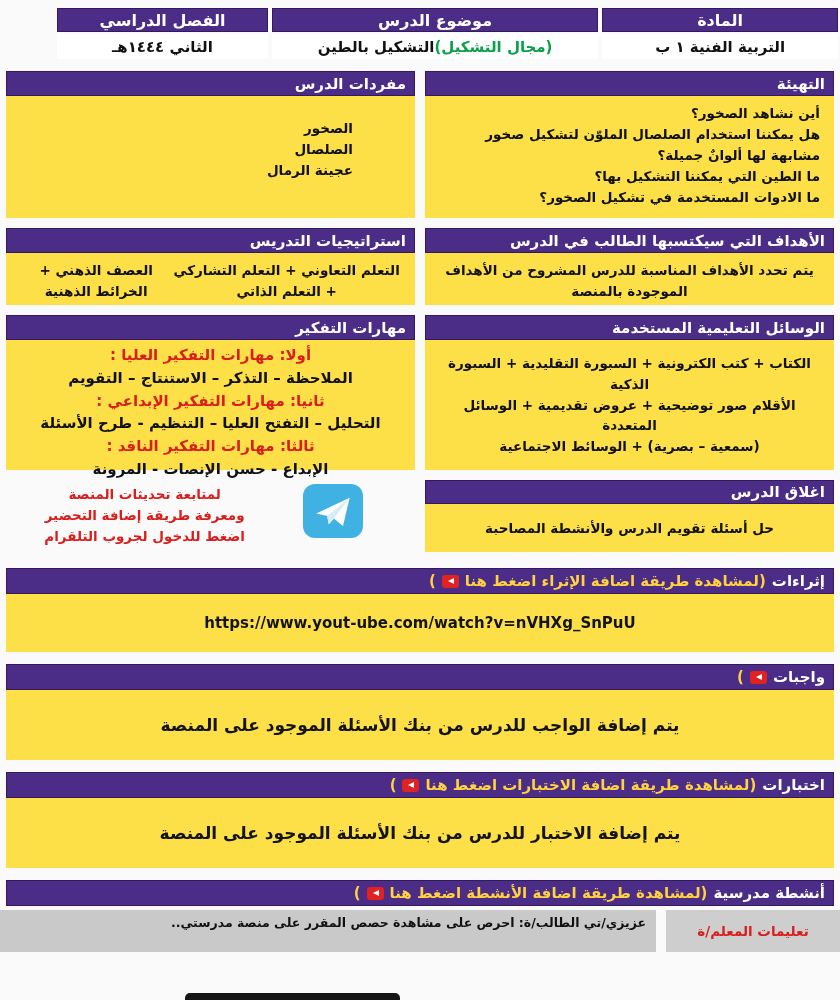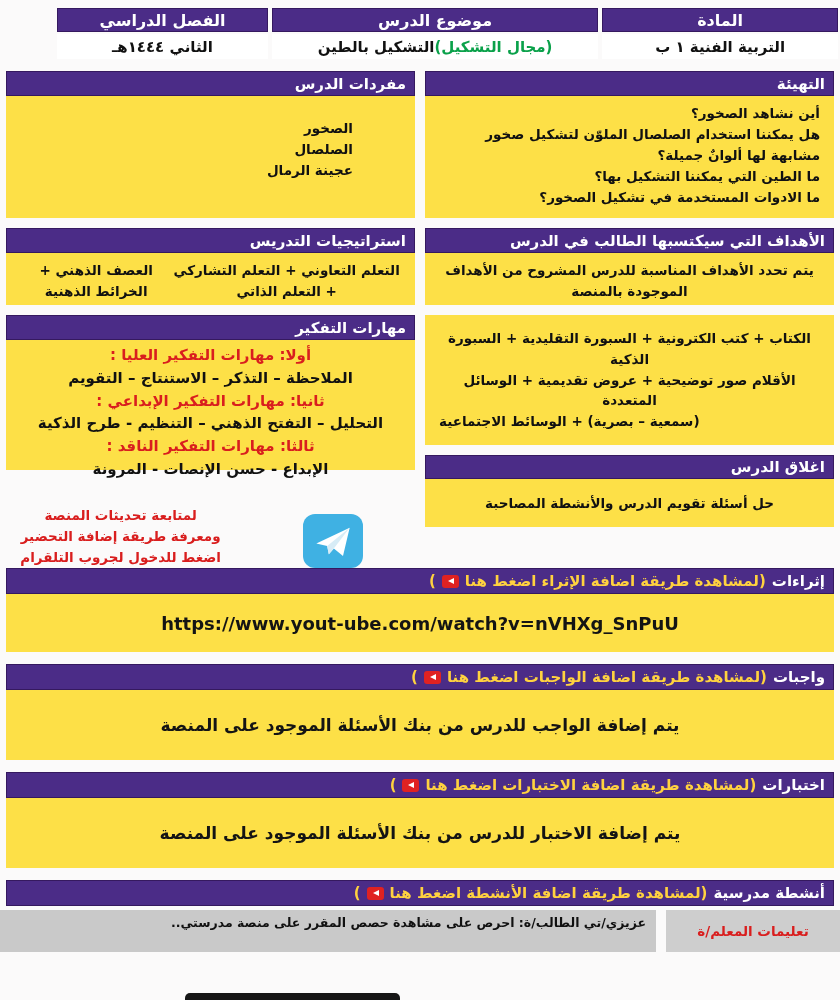--- a/index.html
+++ b/index.html
@@ -27,38 +27,38 @@
   .columns { display:flex; gap:10px; padding:12px 6px 0 6px; }
   .col { display:flex; flex-direction:column; width:409px; }
   .section { margin-bottom:10px; }
   .sec-head { height:25px; display:flex; align-items:center; padding-right:8px; font-size:15px; }
   .body-pad { padding:7px 14px; font-size:13.5px; line-height:1.55; }
   .h122 { height:122px; } .h52 { height:52px; display:flex; flex-direction:row; justify-content:flex-end; }
   .h130 { height:130px; } .h48 { height:48px; display:flex; align-items:center; justify-content:center; }
   .ta-center { text-align:center; }
   .ta-right  { text-align:right; }
   .vocab-body { padding-right:62px; padding-top:22px; }
-  .aids-body { display:flex; flex-direction:column; justify-content:center; text-align:center;align-items:flex-end; }
+  .aids-body { display:flex; flex-direction:column; justify-content:center; text-align:center; }
   .t-red { color:#d91e1e; }
   .think-body { text-align:center; padding-top:4px; font-size:15px; line-height:1.52; }
 
   
-  .telegram { display:flex; align-items:flex-end; padding-right:52px; gap:82px; height:84px; margin-top:4px; }
+  .telegram { display:flex; align-items:flex-start; padding-right:52px; gap:58px; height:84px; margin-top:4px; }
   .tg-icon { width:60px; height:54px; background:#3fb1e3; border-radius:12px; display:flex; align-items:center; justify-content:center; flex:0 0 auto; }
   .tg-text { color:#d91e1e; font-size:13.5px; text-align:center; line-height:1.55; }
 
   
   .full { margin:0 6px; }
   .banner { height:26px; display:flex; align-items:center; gap:6px; padding-right:8px; font-size:15px; }
   .banner .yellow { color:#ffd23f; }
   .yt-icon { display:inline-block; width:17px; height:13px; background:#e02222; border-radius:3px; position:relative; flex:0 0 auto; }
   .yt-icon::after { content:""; position:absolute; top:3px; right:5px;
     border-top:3.5px solid transparent; border-bottom:3.5px solid transparent; border-right:6px solid #fff; }
   .full-body { margin:0 0 12px 0; }
-  .url-body { height:58px; display:flex; align-items:center; justify-content:center; direction:ltr; font-size:18px; color:#141414; }
+  .url-body { height:58px; display:flex; align-items:center; justify-content:center; direction:ltr; font-size:15px; color:#141414; }
   .msg-body { height:70px; display:flex; align-items:center; justify-content:center; font-size:17px; color:#141414; }
   .acts-body { height:72px; padding:10px 162px 0 0; font-size:13px; line-height:1.6; }
 
   
   .footer { display:flex; gap:10px; margin:4px 0 0 0; height:42px; }
   .f-label { width:174px; background:#cecece; color:#d91e1e; display:flex; align-items:center; justify-content:center; font-size:13.5px; }
   .f-body { flex:1; background:#c9c9c9; color:#101010; font-size:12.5px; line-height:1.6; padding:3px 10px 0 4px; text-align:right; }
   .bottom-bar { position:absolute; left:185px; bottom:0; width:215px; height:7px; background:#161616; border-radius:5px 5px 0 0; }
 </style>
 </head>
@@ -92,20 +92,21 @@
         <div>هل يمكننا استخدام الصلصال الملوّن لتشكيل صخور مشابهة لها ألوانٌ جميلة؟</div>
         <div>ما الطين التي يمكننا التشكيل بها؟</div>
         <div>ما الادوات المستخدمة في تشكيل الصخور؟</div>
       </div>
     </div>
     <div class="section">
       <div class="sec-head purple-bar">الأهداف التي سيكتسبها الطالب في الدرس</div>
       <div class="sec-body body-pad ta-center h52">يتم تحدد الأهداف المناسبة للدرس المشروح من الأهداف الموجودة بالمنصة</div>
     </div>
     <div class="section">
+      <div class="sec-head purple-bar">الوسائل التعليمية المستخدمة</div>
       <div class="sec-body body-pad aids-body h130">
         <div>الكتاب + كتب الكترونية + السبورة التقليدية + السبورة الذكية</div>
         <div>الأقلام   صور توضيحية + عروض تقديمية + الوسائل المتعددة</div>
         <div>(سمعية – بصرية) + الوسائط الاجتماعية</div>
       </div>
     </div>
     <div class="section">
       <div class="sec-head purple-bar" style="height:24px">اغلاق الدرس</div>
       <div class="sec-body body-pad h48">حل أسئلة تقويم الدرس والأنشطة المصاحبة</div>
     </div>
@@ -126,21 +127,21 @@
         <div>التعلم التعاوني + التعلم التشاركي + التعلم الذاتي</div>
         <div>العصف الذهني + الخرائط الذهنية</div>
       </div>
     </div>
     <div class="section">
       <div class="sec-head purple-bar">مهارات التفكير</div>
       <div class="sec-body body-pad think-body h130">
         <div class="t-red">أولا: مهارات التفكير العليا :</div>
         <div>الملاحظة – التذكر – الاستنتاج – التقويم</div>
         <div class="t-red">ثانيا: مهارات التفكير الإبداعي :</div>
-        <div>التحليل – التفتح الذهني – التنظيم - طرح الذكية</div>
+        <div>التحليل – التفتح العليا – التنظيم - طرح الأسئلة</div>
         <div class="t-red">ثالثا: مهارات التفكير الناقد :</div>
         <div>الإبداع - حسن الإنصات - المرونة</div>
       </div>
     </div>
     <div class="telegram">
       <span class="tg-icon">
         <svg width="44" height="40" viewBox="0 0 52 48">
           <polygon points="6,27 46,8 38,42 27,33 21,40 19,30" fill="#ffffff"></polygon>
           <polygon points="19,30 46,8 27,33 21,40" fill="#d7ecf6"></polygon>
         </svg>
@@ -160,21 +161,20 @@
     <span class="yellow">(لمشاهدة طريقة اضافة الإثراء اضغط هنا</span>
     <span class="yt-icon"></span>
     <span class="yellow">)</span>
   </div>
   <div class="sec-body full-body url-body">https://www.yout-ube.com/watch?v=nVHXg_SnPuU</div>
 </div>
 
 <div class="full">
   <div class="banner purple-bar">
     <span>واجبات</span>
-    <span class="yellow">(لمشاهدة طريقة اضافة الواجبات اضغط هنا</span>
     <span class="yt-icon"></span>
     <span class="yellow">)</span>
   </div>
   <div class="sec-body full-body msg-body">يتم إضافة الواجب للدرس من بنك الأسئلة الموجود على المنصة</div>
 </div>
 
 <div class="full">
   <div class="banner purple-bar">
     <span>اختبارات</span>
     <span class="yellow">(لمشاهدة طريقة اضافة الاختبارات اضغط هنا</span>

